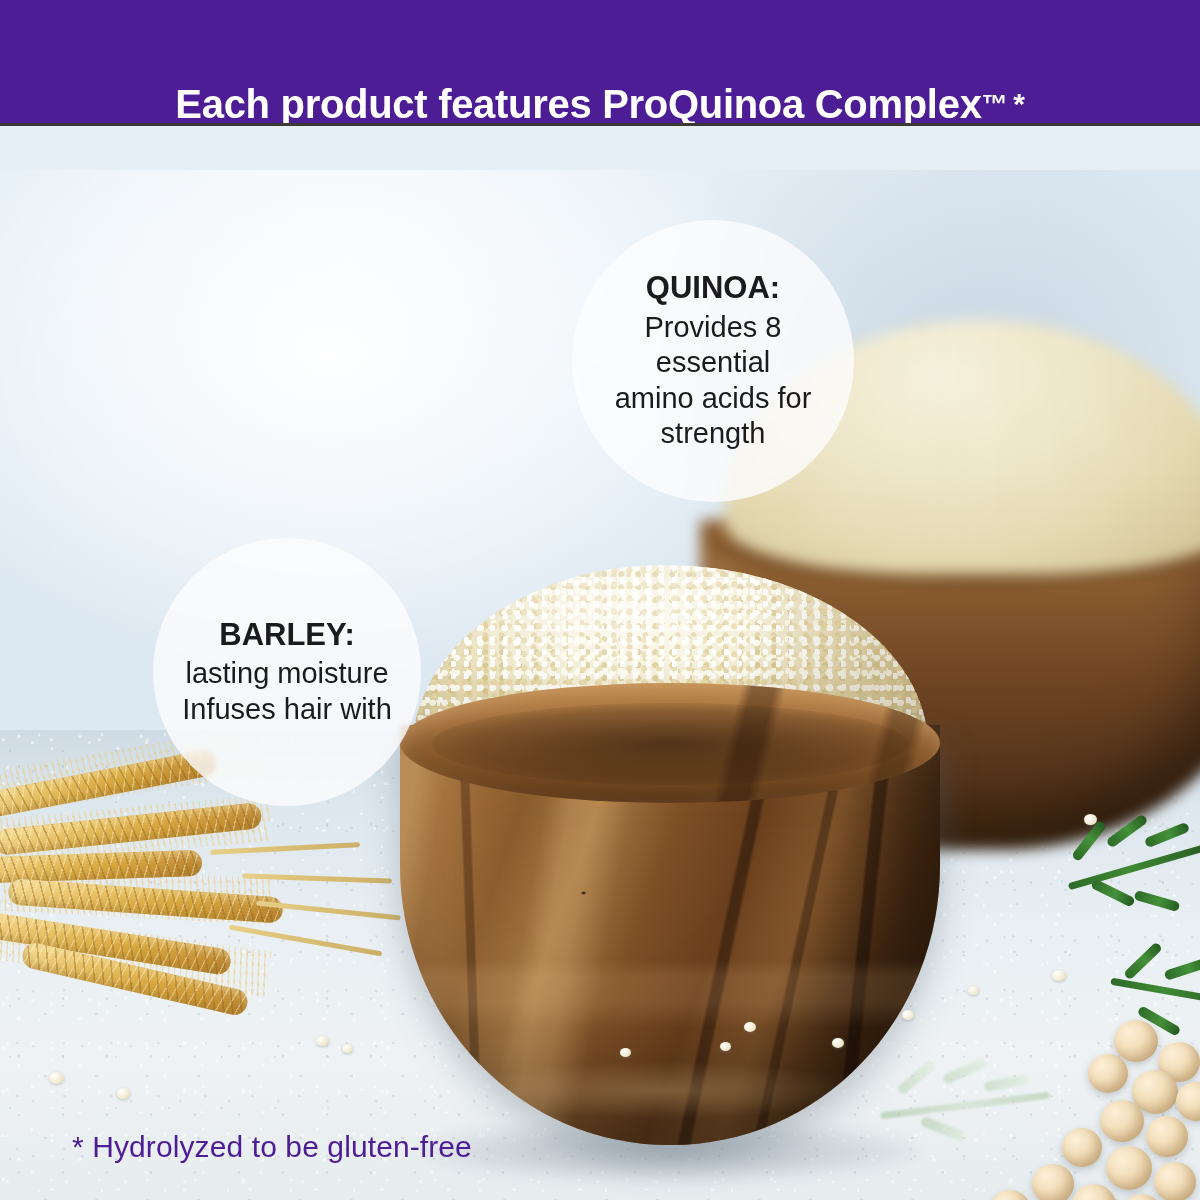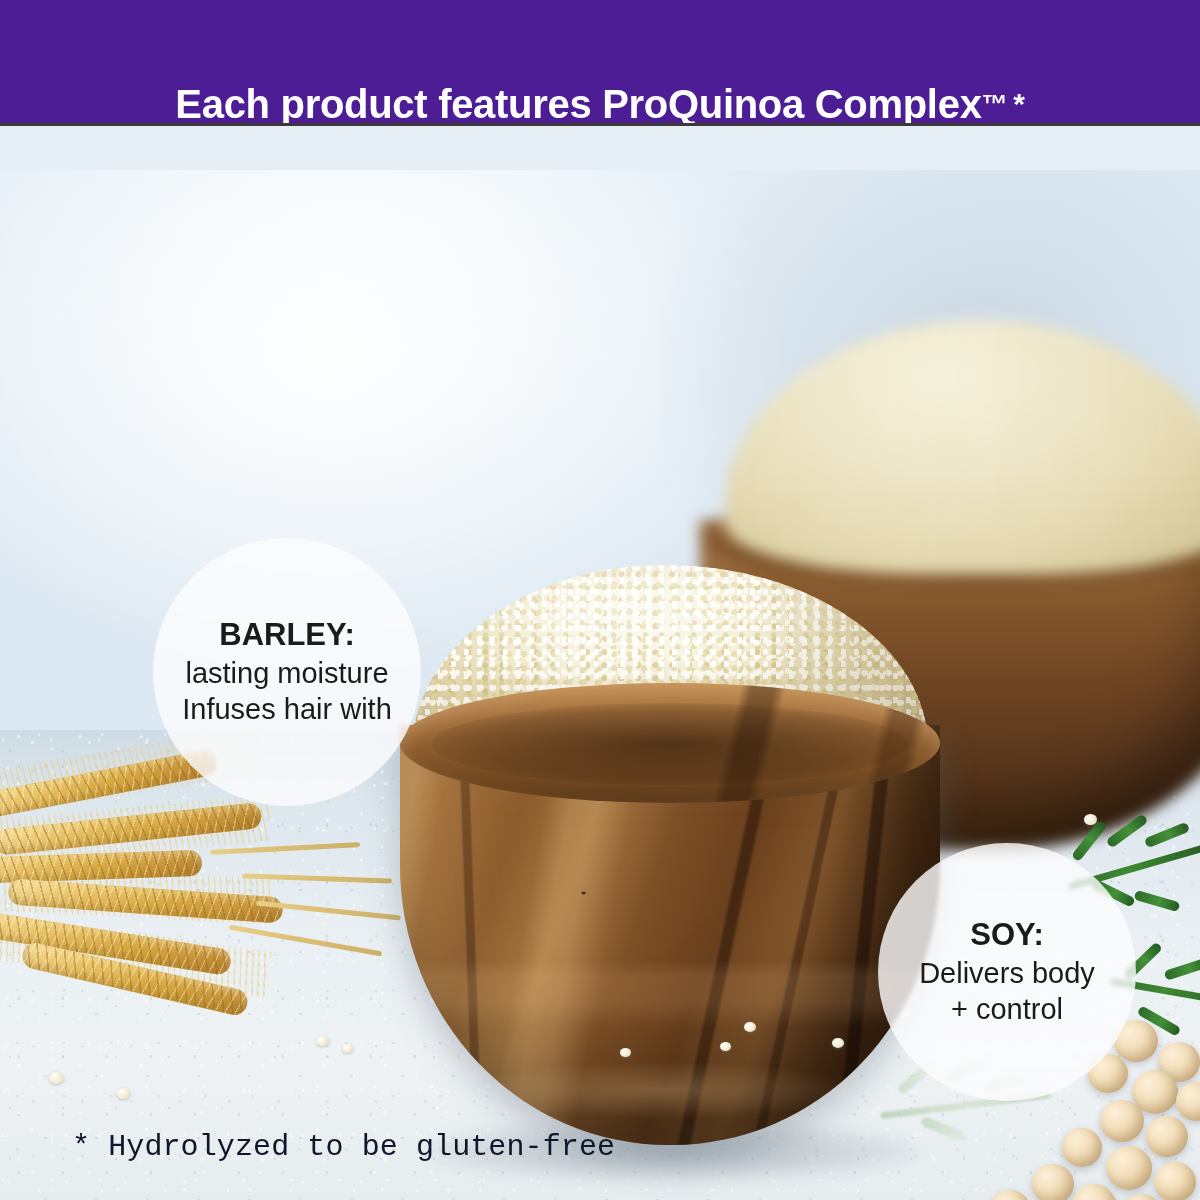--- a/index.html
+++ b/index.html
@@ -398,25 +398,24 @@
     left: 878px; top: 843px;
     width: 258px; height: 258px;
     padding: 0 16px;
   }
 
   
   .footnote {
     position: absolute;
     left: 72px; top: 1130px;
     font-size: 30px;
-    color: #0f172a;
+    color: #4c1d95;
     letter-spacing: 0.1px;
     white-space: nowrap;
     z-index: 35;
-    font-family: Liberation Mono, monospace;
   }
 </style>
 </head>
 <body>
 
 <div class="page">
 
   <div class="scene">
 
     <div class="scene-light"></div>
@@ -521,32 +520,33 @@
       <div class="grain-spec" style="left:832px; top:868px; width:12px; height:10px;"></div>
       <div class="grain-spec" style="left:1052px;top:800px; width:14px; height:11px;"></div>
       <div class="grain-spec" style="left:1084px;top:644px; width:13px; height:11px;"></div>
       <div class="grain-spec" style="left:620px; top:878px; width:11px; height:9px;"></div>
       <div class="grain-spec" style="left:902px; top:840px; width:12px; height:10px;"></div>
       <div class="grain-spec" style="left:968px; top:816px; width:11px; height:9px;"></div>
     </div>
 
   </div>
 
+  <div class="callout" id="callout-quinoa">
+    <div class="co-title">QUINOA:</div>
+    <div class="co-body">Provides 8 essential</div>
+    <div class="co-body">amino acids for</div>
+    <div class="co-body">strength</div>
+  </div>
 
   <div class="callout" id="callout-barley">
     <div class="co-title">BARLEY:</div>
     <div class="co-body">lasting moisture</div>
     <div class="co-body">Infuses hair with</div>
   </div>
 
-  <div class="callout" id="callout-soy">
-    <div class="co-title">SOY:</div>
-    <div class="co-body">Delivers body</div>
-    <div class="co-body">+ control</div>
-  </div>
 
   <div class="footnote">* Hydrolyzed to be gluten-free</div>
 
   <div class="header-bar">
     <div class="header-title">
       <span>Each product features ProQuinoa Complex</span>
         <span class="tm">™</span>
         <span class="star">*</span>
     </div>
   </div>

